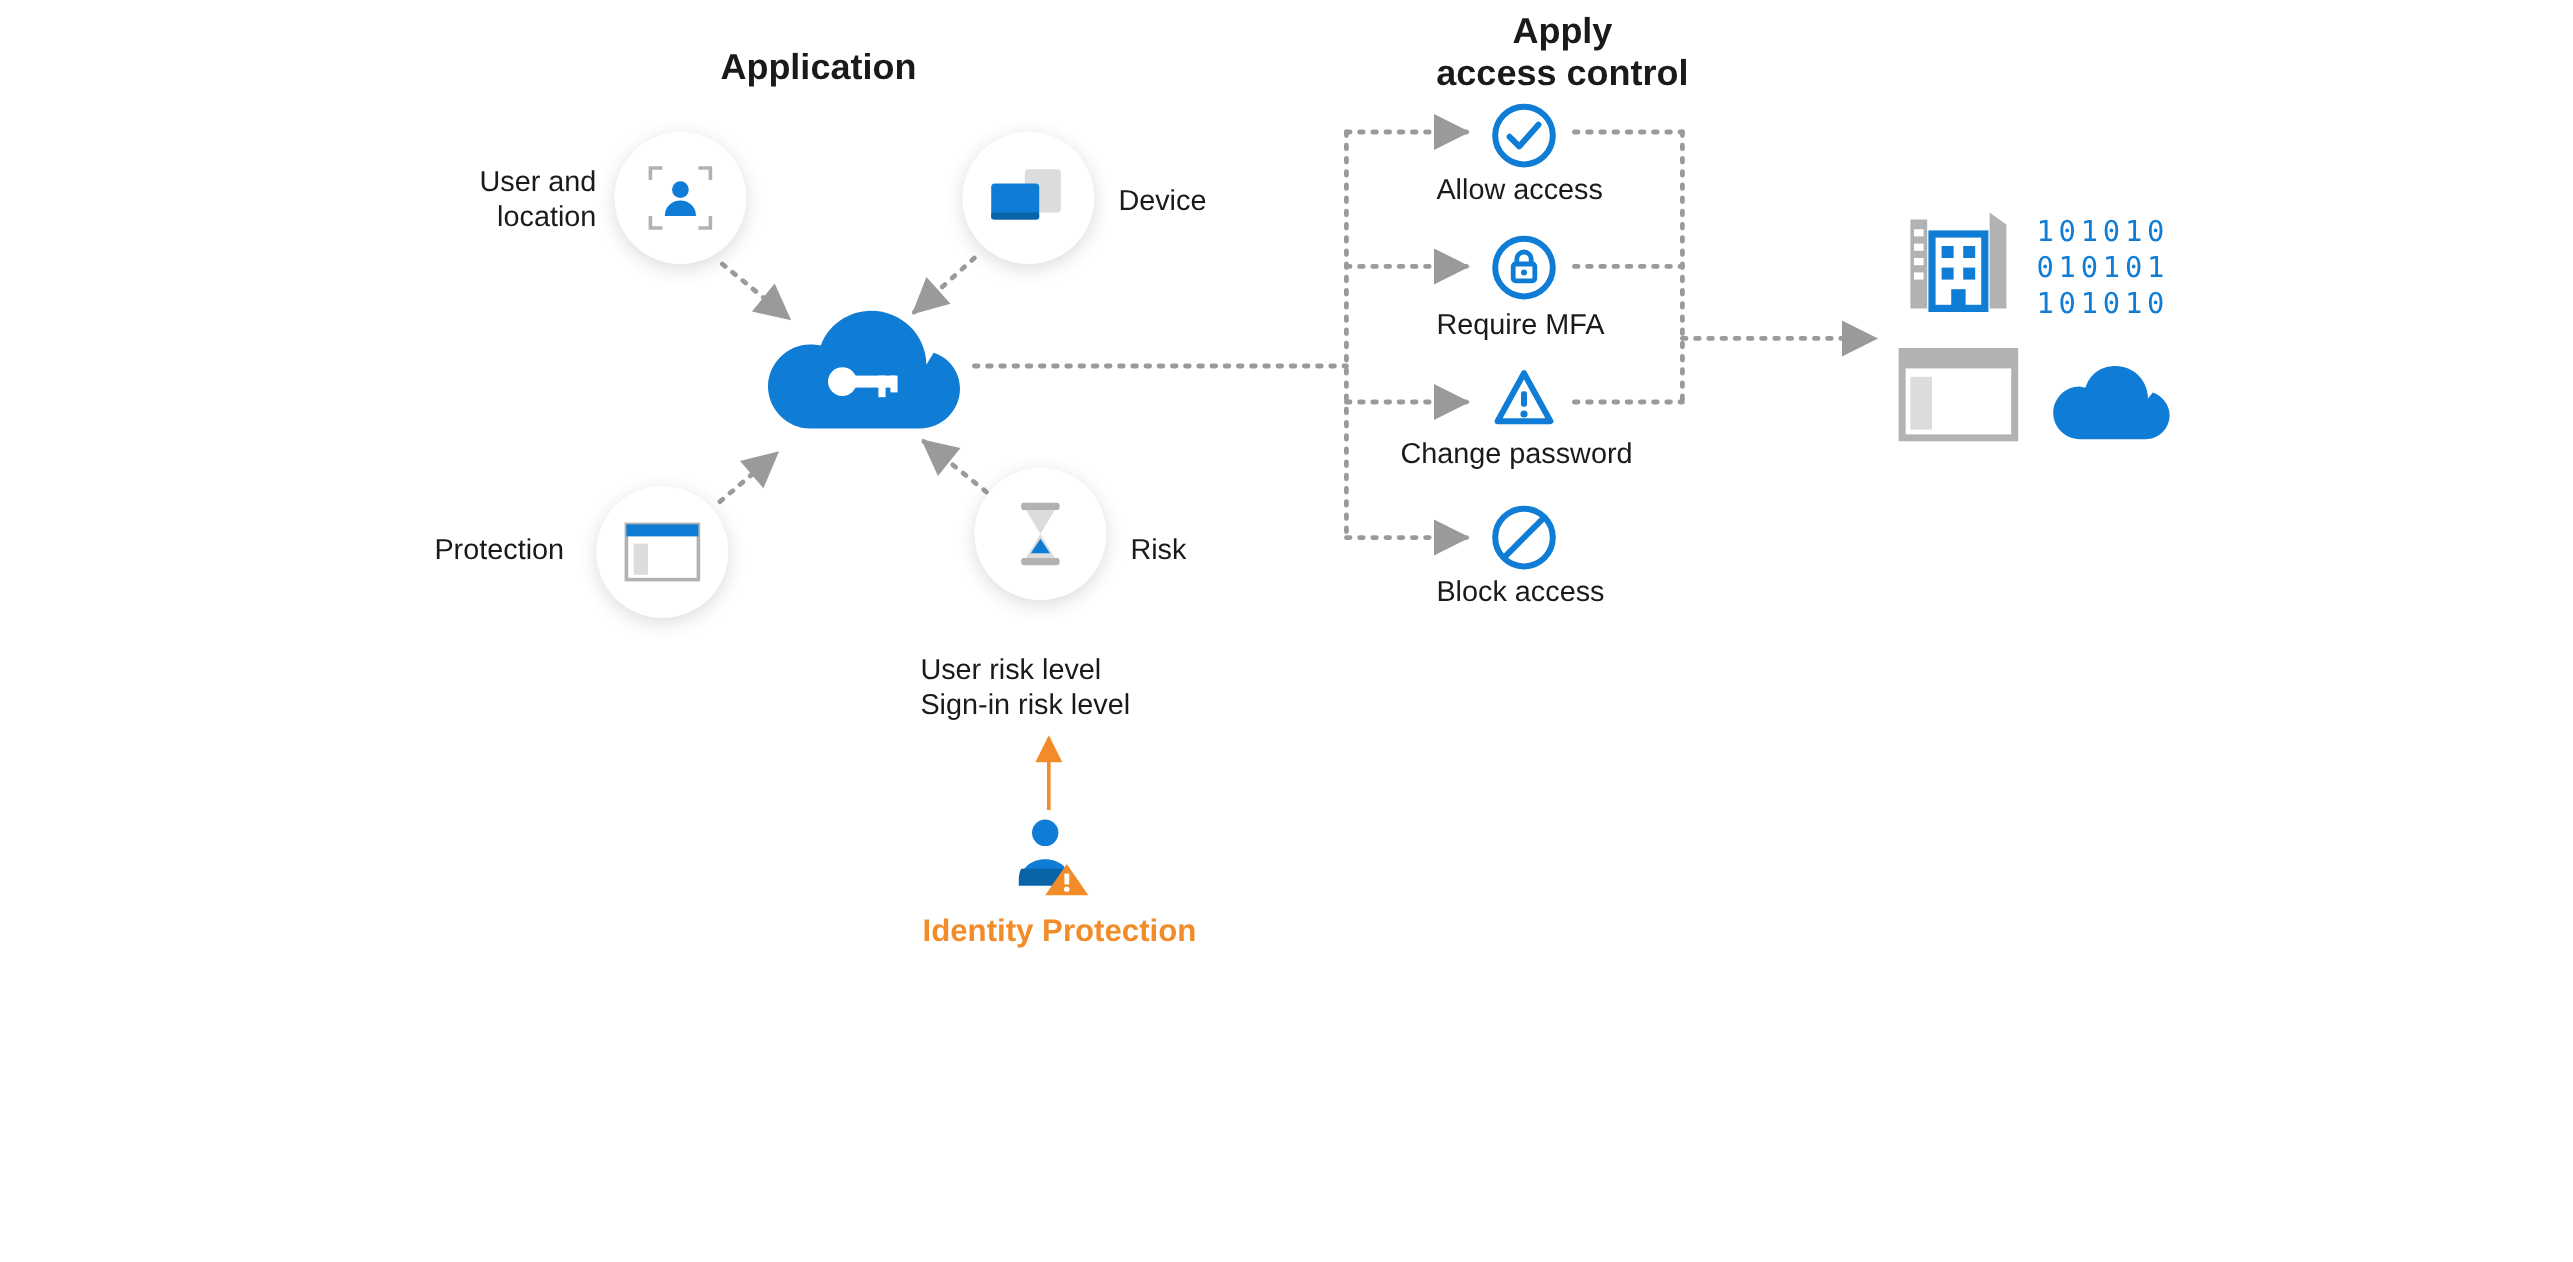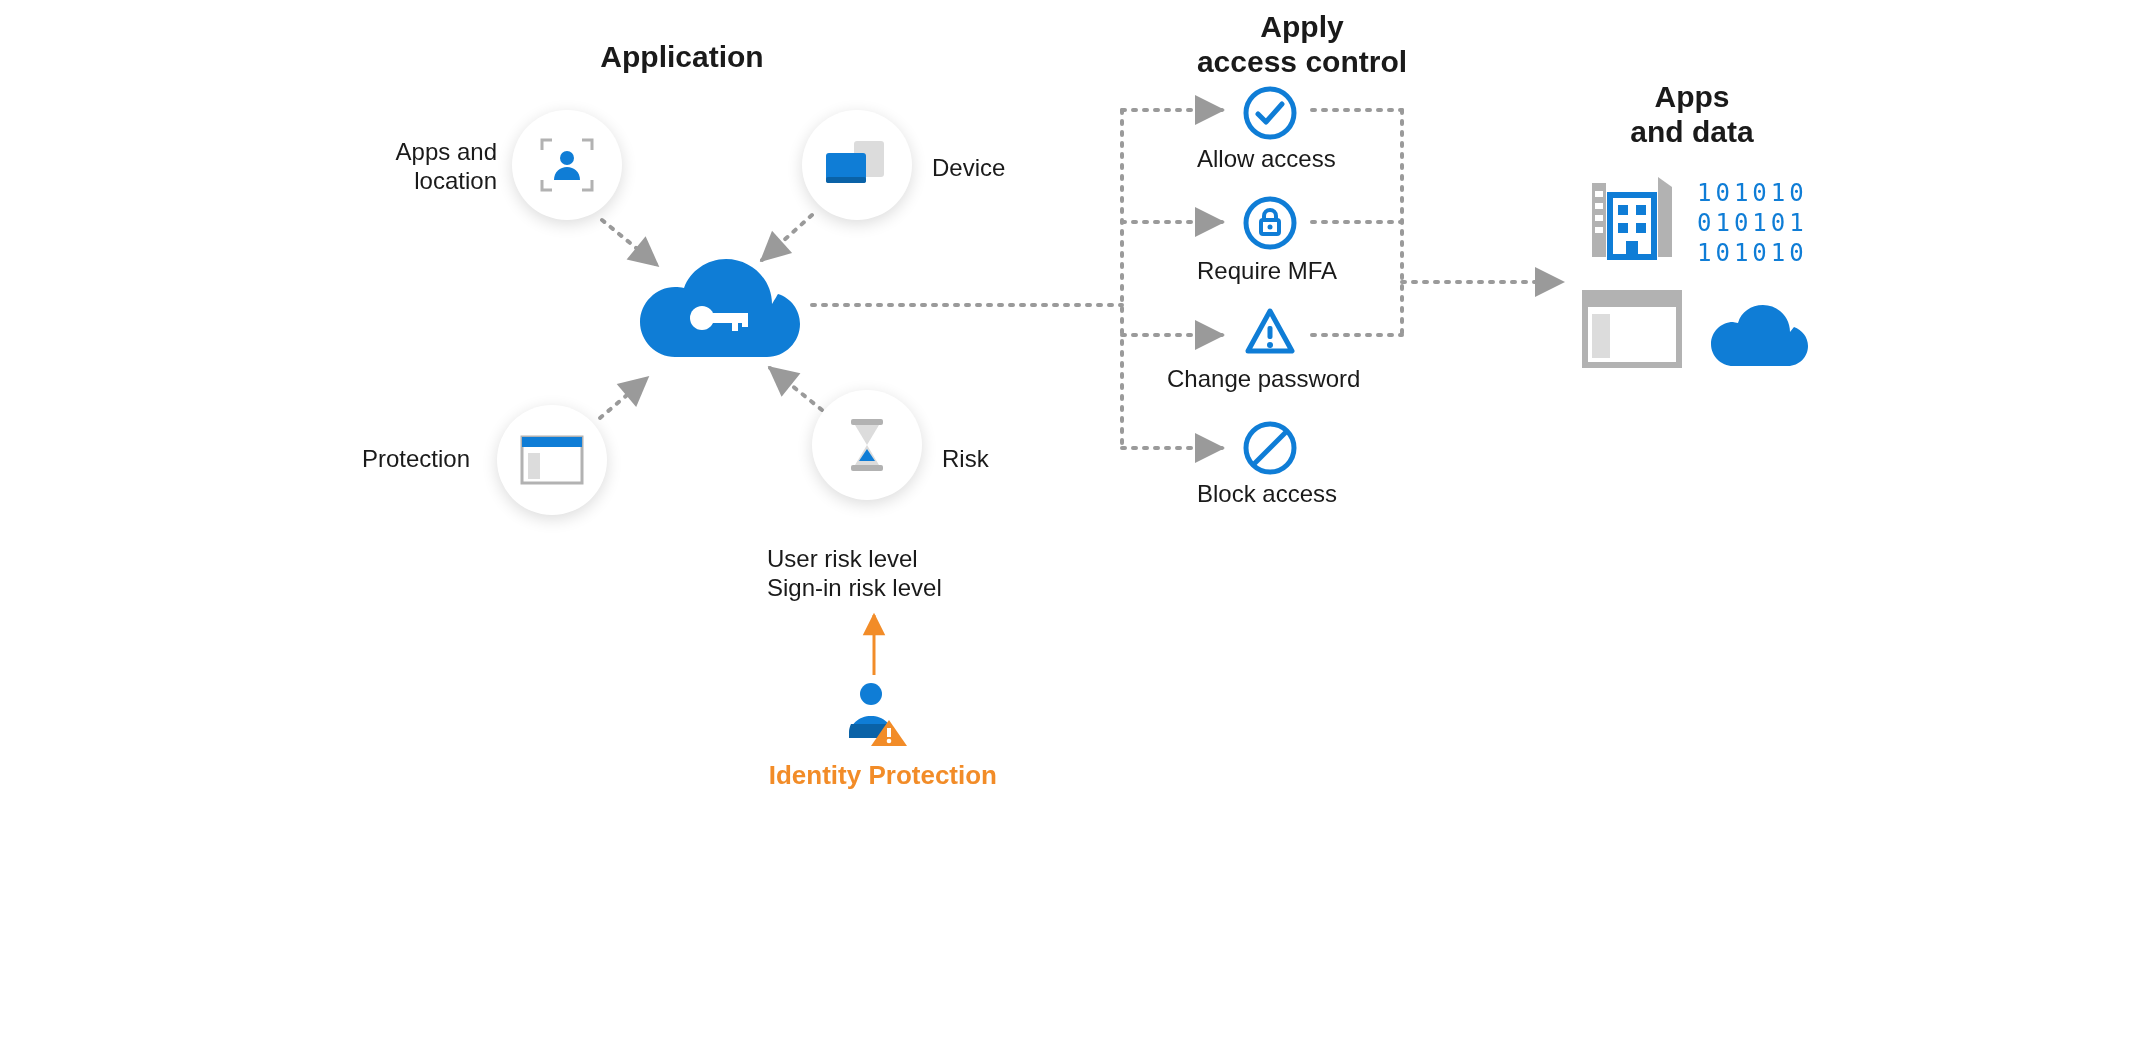--- a/index.html
+++ b/index.html
@@ -17,27 +17,23 @@
 
 <div class="stage">
 
   <div class="heading" style="left:270px;top:40px;width:220px">Application</div>
 
   <div class="heading" style="left:870px;top:10px;width:260px">
     <span>Apply</span><br>
     <span>access control</span>
   </div>
 
-  <div class="heading" style="left:1290px;top:80px;width:200px">
-    <span>Apps</span><br>
-    <span>and data</span>
-  </div>
 
   <div class="label" style="left:85px;top:138px;text-align:right;width:110px">
-    <span>Apps and</span><br>
+    <span>User and</span><br>
     <span>location</span>
   </div>
   <div class="circle" style="left:210px;top:110px">
     <svg width="62" height="62" viewBox="0 0 62 62">
       <g stroke="#b2b2b2" stroke-width="3" fill="none">
         <path d="M6 16 V6 H16"></path>
           <path d="M46 6 H56 V16"></path>
           <path d="M56 46 V56 H46"></path>
           <path d="M16 56 H6 V46"></path>
       </g>

